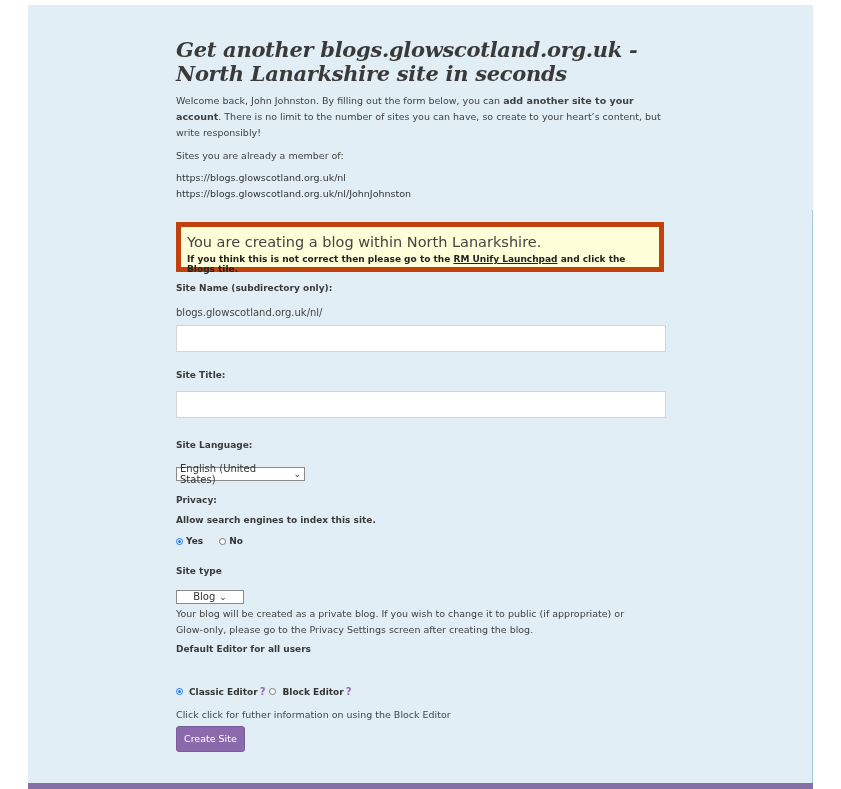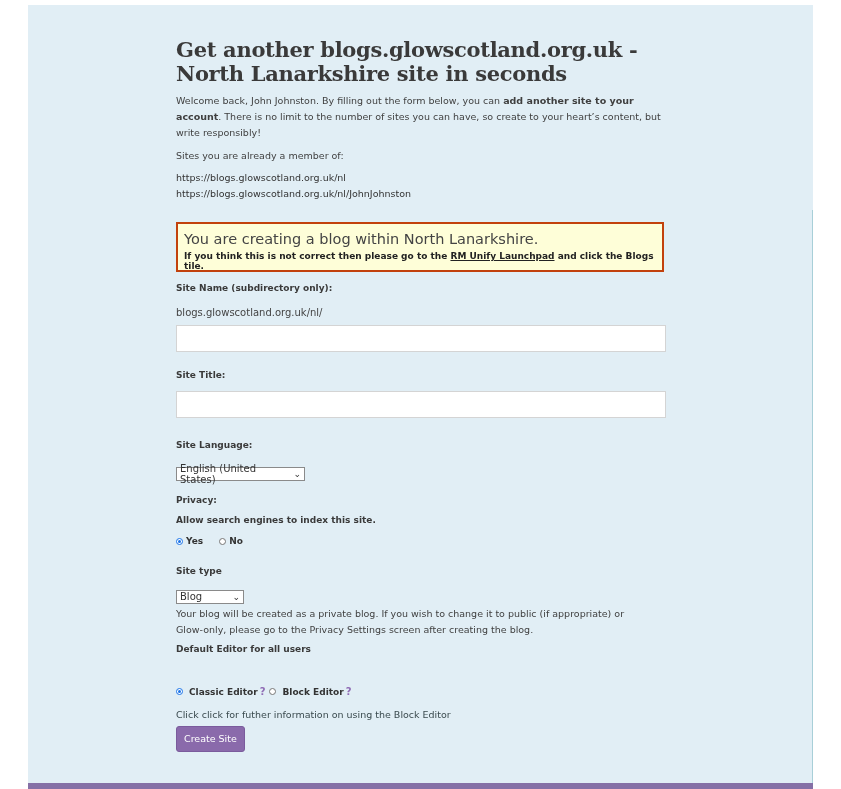--- a/index.html
+++ b/index.html
@@ -3,38 +3,38 @@
 <meta charset="utf-8">
 <style>
   html, body { margin: 0; padding: 0; background: #ffffff; }
   body { width: 841px; height: 789px; position: relative; overflow: hidden;
          font-family: "DejaVu Sans", sans-serif; color: #333; }
   .page { position: absolute; left: 28px; top: 5px; width: 785px; height: 784px;
           background: #e1eef5; }
   .page-border { position: absolute; left: 812px; top: 210px; width: 1px; height: 575px; background: #a8cfd8; }
   .footer-bar { position: absolute; left: 28px; top: 783px; width: 785px; height: 6px; background: #8570a6; }
   .content { position: absolute; left: 176px; top: 38px; width: 490px; }
-  h1.title { margin: 0; font-family: "DejaVu Serif", serif; font-weight: bold;
+  h1.title { margin: 0; font-family: "DejaVu Serif", serif; font-style: italic; font-weight: bold;
              font-size: 21px; line-height: 24px; color: #3a3a3a; letter-spacing: -0.3px; }
   p { margin: 0; font-size: 9.5px; line-height: 16px; color: #3f3f3f; }
   .intro { margin-top: 7px; }
   .member-label { margin-top: 7px; }
   .sites-list { margin-top: 6px; height: 35px; overflow: hidden; }
   .sites-list div { font-size: 9.5px; line-height: 16px; color: #333; }
   .notice { position: absolute; left: 176px; top: 222px; width: 488px; height: 50px;
-            background: #fefed8; border: 2px solid #c2410c; box-sizing: border-box; padding: 6px 6px; }
+            background: #fefed8; border: 5px solid #c2410c; box-sizing: border-box; padding: 6px 6px; }
   .notice-title { font-size: 14.5px; line-height: 18px; color: #444; font-weight: normal; }
   .notice-text { margin-top: 3px; font-size: 9px; font-weight: bold; color: #222; }
   .notice-text a { color: #222; text-decoration: underline; }
   .form { position: absolute; left: 176px; top: 283px; width: 490px; }
   .label { font-size: 9px; font-weight: bold; color: #3a3a3a; }
   .prefix { font-size: 10px; color: #444; margin-top: 14px; }
   .text-input { display: block; width: 490px; height: 27px; margin-top: 7px; box-sizing: border-box;
                 border: 1px solid #d4d4d4; background: #fff; }
-  .select { display: inline-flex; align-items: center; justify-content: space-between; box-sizing: border-box;
+  .select { display: inline-flex; align-items: center; justify-content: center; box-sizing: border-box;
             border: 1px solid #8a8a8a; background: #fff; height: 14px; padding: 0 3px;
             font-size: 10px; color: #333; }
   .select .chev { font-size: 9px; margin-left: 4px; }
   .radio-row { display: flex; align-items: center; font-size: 9px; font-weight: bold; color: #333; }
   .radio { width: 7px; height: 7px; border-radius: 50%; border: 1px solid #777; background: #fff;
            display: inline-block; box-sizing: border-box; position: relative; }
   .radio.checked { border-color: #1a73e8; }
   .radio.checked::after { content: ""; position: absolute; left: 1px; top: 1px; width: 3px; height: 3px;
                           border-radius: 50%; background: #1a73e8; }
   .q { color: #8f6cb5; font-weight: bold; font-size: 10px; margin-left: 2px; }

